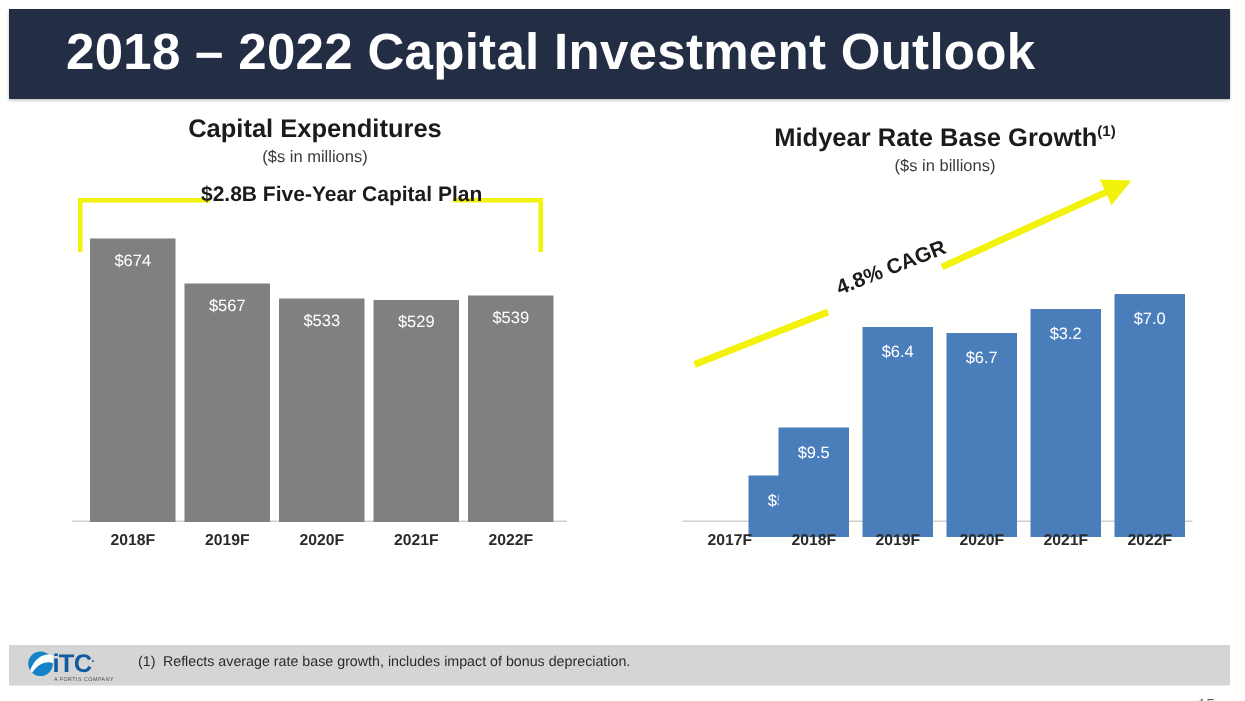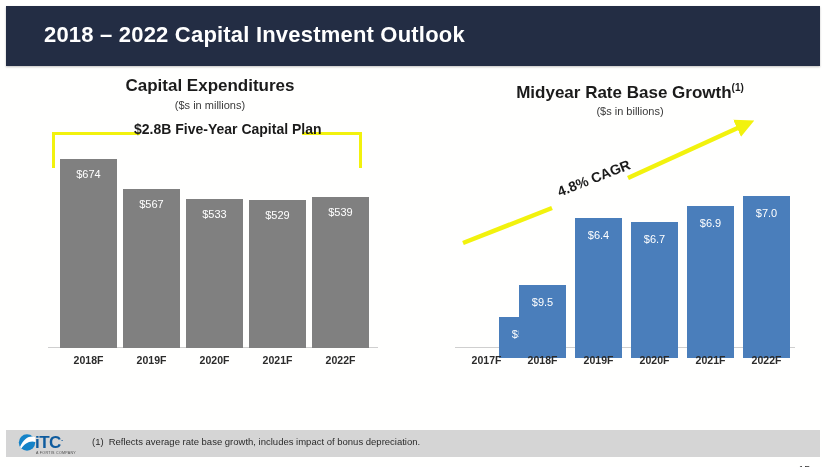--- a/index.html
+++ b/index.html
@@ -13,21 +13,21 @@
   #slide{position:absolute;left:0;top:0;width:830px;height:467px;background:#fffffe;}
 
   
   #title-banner{
     position:absolute;left:6px;top:6px;width:814px;height:60px;
     background:#232D44;
     box-shadow:0 1px 2px rgba(0,0,0,.25);
   }
   #title-text{
     position:absolute;left:38px;top:50%;transform:translateY(-52%);
-    color:#ffffff;font-size:22px;font-weight:bold;letter-spacing:.2px;
+    color:#ffffff;font-size:34px;font-weight:bold;letter-spacing:.2px;
     white-space:nowrap;
     font-family:"Liberation Sans", sans-serif;
   }
 
   
   .panel{position:absolute;}
   .panel-title{
     position:absolute;left:0;top:0;width:100%;text-align:center;
     font-size:17px;font-weight:bold;color:#1b1b1b;white-space:nowrap;
   }
@@ -175,21 +175,21 @@
     <div class="bar blue" style="left:64px;width:47px;height:73px;">
       <div class="bar-label" style="top:11px;">$9.5</div>
     </div>
     <div class="bar blue" style="left:120px;width:47px;height:140px;">
       <div class="bar-label" style="top:11px;">$6.4</div>
     </div>
     <div class="bar blue" style="left:176px;width:47px;height:136px;">
       <div class="bar-label" style="top:11px;">$6.7</div>
     </div>
     <div class="bar blue" style="left:232px;width:47px;height:152px;">
-      <div class="bar-label" style="top:11px;">$6.9</div>
+      <div class="bar-label" style="top:11px;">$3.2</div>
     </div>
     <div class="bar blue" style="left:288px;width:47px;height:162px;">
       <div class="bar-label" style="top:11px;">$7.0</div>
     </div>
 
     <div class="tick-label" style="left:8px;width:47px;top:186px;">2017F</div>
     <div class="tick-label" style="left:64px;width:47px;top:186px;">2018F</div>
     <div class="tick-label" style="left:120px;width:47px;top:186px;">2019F</div>
     <div class="tick-label" style="left:176px;width:47px;top:186px;">2020F</div>
     <div class="tick-label" style="left:232px;width:47px;top:186px;">2021F</div>

